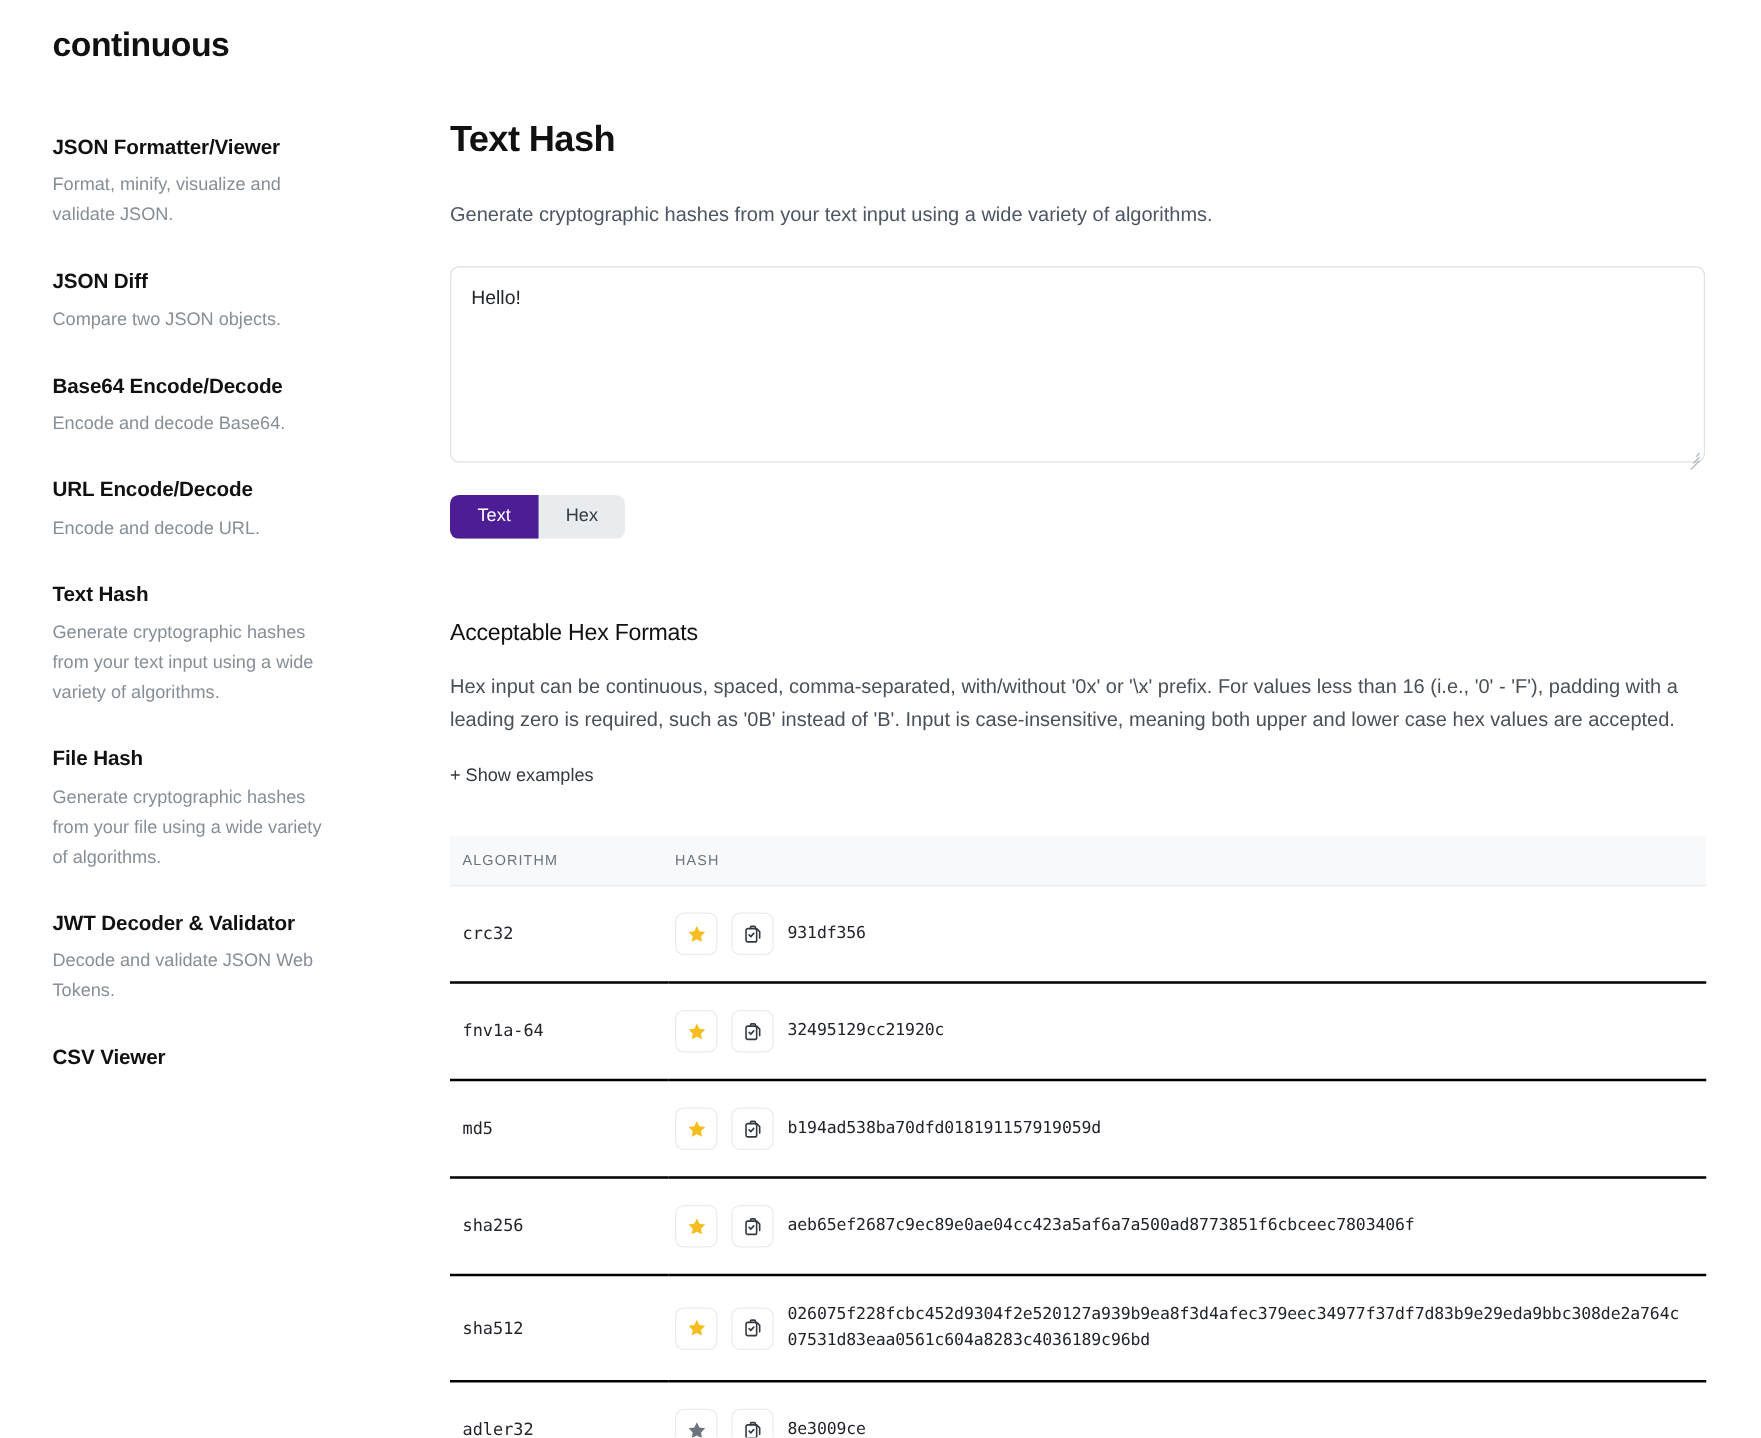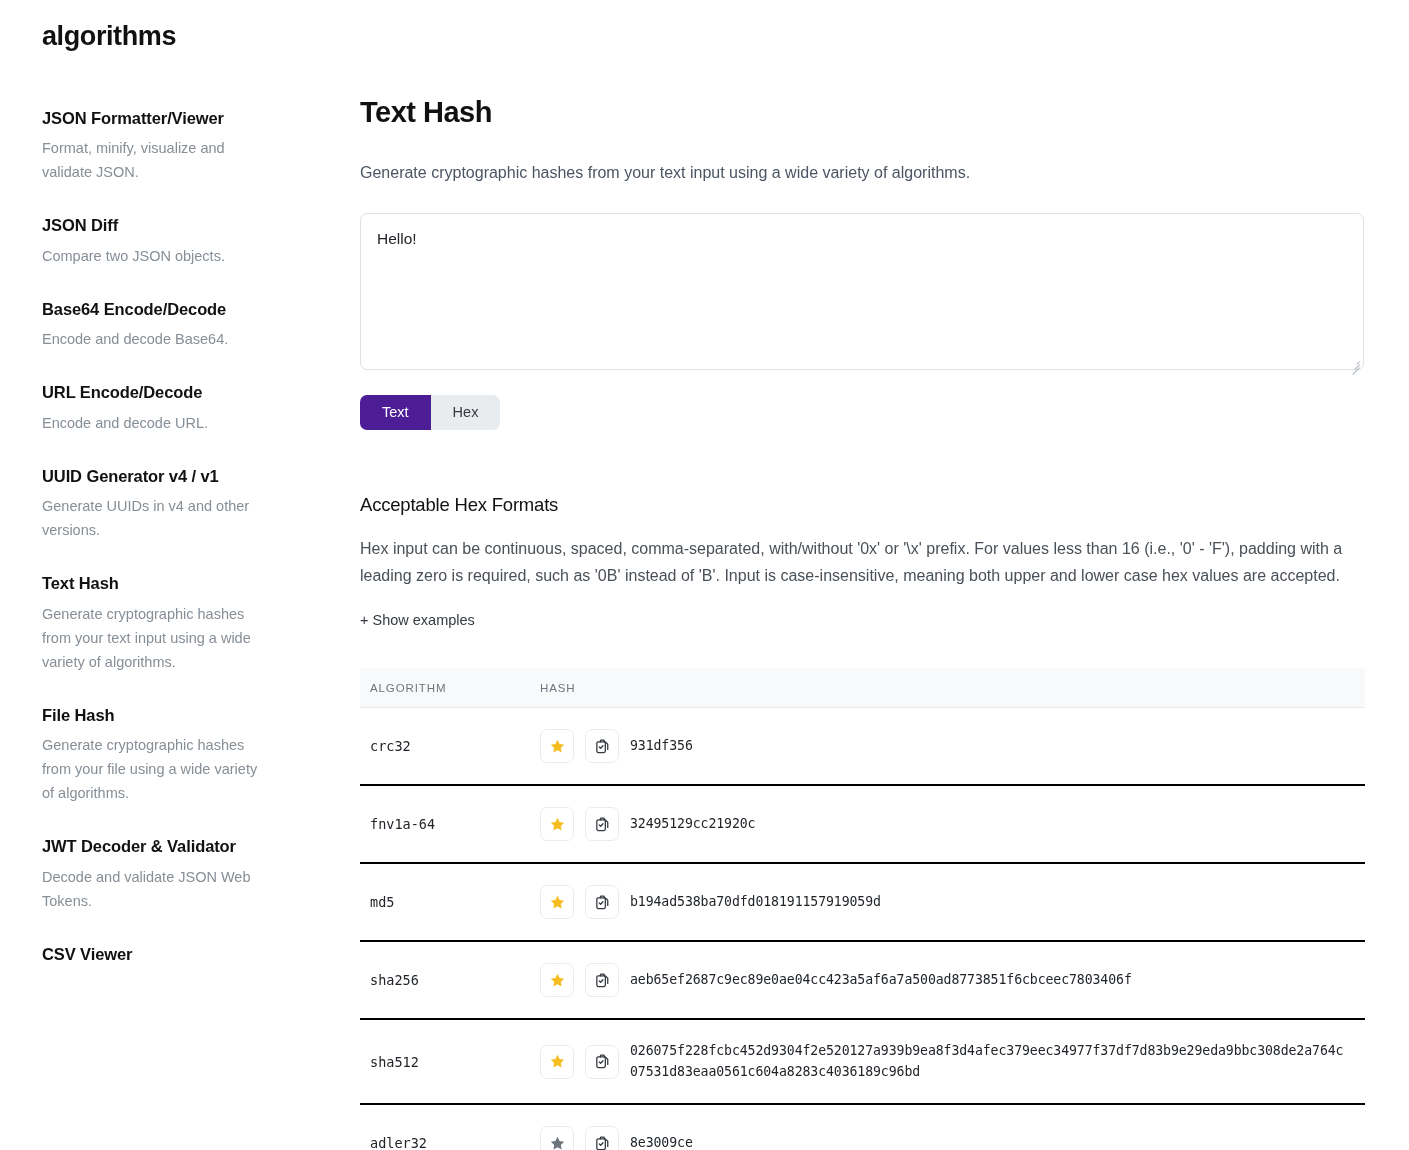--- a/index.html
+++ b/index.html
@@ -209,41 +209,37 @@
     max-width: 720px;
     letter-spacing: -0.1px;
   }
 </style>
 </head>
 <body>
 
 <div class="page">
 
   <aside class="sidebar">
-    <h1 class="brand">algorithms</h1>
+    <h1 class="brand">continuous</h1>
     <nav id="sidebar-nav">
         <div class="nav-item">
           <div class="nav-title">JSON Formatter/Viewer</div>
           <div class="nav-desc">Format, minify, visualize and validate JSON.</div>
         </div>
         <div class="nav-item">
           <div class="nav-title">JSON Diff</div>
           <div class="nav-desc">Compare two JSON objects.</div>
         </div>
         <div class="nav-item">
           <div class="nav-title">Base64 Encode/Decode</div>
           <div class="nav-desc">Encode and decode Base64.</div>
         </div>
         <div class="nav-item">
           <div class="nav-title">URL Encode/Decode</div>
           <div class="nav-desc">Encode and decode URL.</div>
-        </div>
-        <div class="nav-item">
-          <div class="nav-title">UUID Generator v4 / v1</div>
-          <div class="nav-desc">Generate UUIDs in v4 and other versions.</div>
         </div>
         <div class="nav-item">
           <div class="nav-title">Text Hash</div>
           <div class="nav-desc">Generate cryptographic hashes from your text input using a wide variety of algorithms.</div>
         </div>
         <div class="nav-item">
           <div class="nav-title">File Hash</div>
           <div class="nav-desc">Generate cryptographic hashes from your file using a wide variety of algorithms.</div>
         </div>
         <div class="nav-item">

